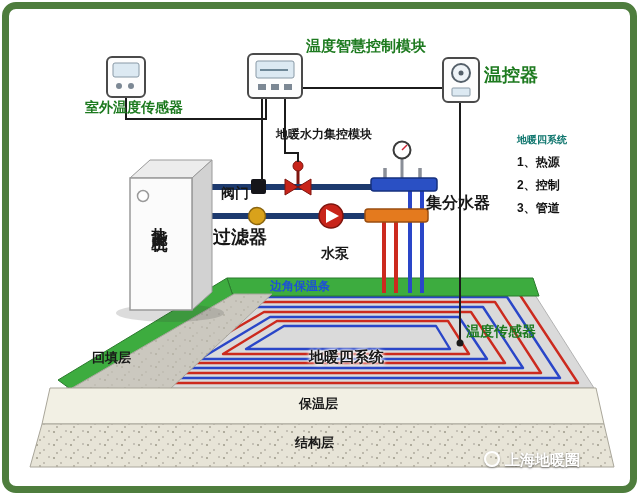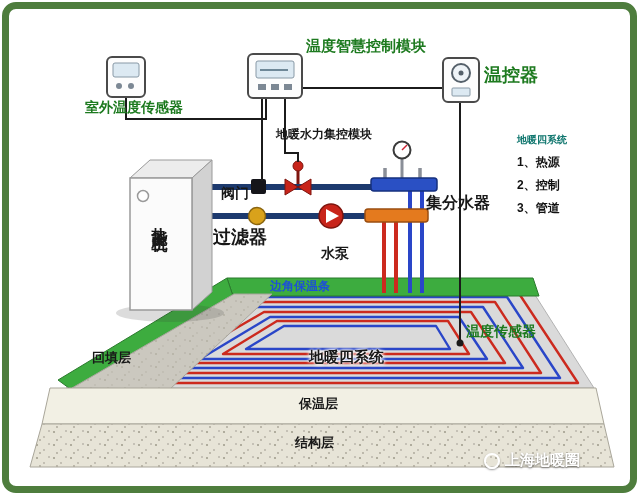--- a/index.html
+++ b/index.html
@@ -16,21 +16,21 @@
   .g{color:#1d7a1f;}
   .d{color:#181818;text-align:center;}
   .halo{text-shadow:0 0 3px #fff,0 0 3px #fff,0 0 4px #fff;}
   .vert{
     writing-mode:vertical-rl;text-orientation:upright;letter-spacing:3px;
   }
   .legend{position:absolute;left:517px;top:133px;z-index:10;}
   .legend .t{font-weight:700;font-size:10px;color:#0f766e;margin-bottom:7px;}
   .legend .i{font-weight:700;font-size:12px;color:#111;margin-bottom:6px;}
   .watermark{
-    position:absolute;left:484px;top:451px;z-index:20;display:flex;align-items:center;
+    position:absolute;left:484px;top:451px;z-index:20;display:flex;
     color:#fff;font-weight:700;font-size:15px;text-shadow:0 1px 2px rgba(0,0,0,.5);
   }
   .wm-logo{
     display:inline-block;width:12px;height:12px;border:2px solid #fff;border-radius:50%;
     margin-right:5px;box-shadow:0 1px 2px rgba(0,0,0,.4);
   }
 </style>
 </head>
 <body>
 

